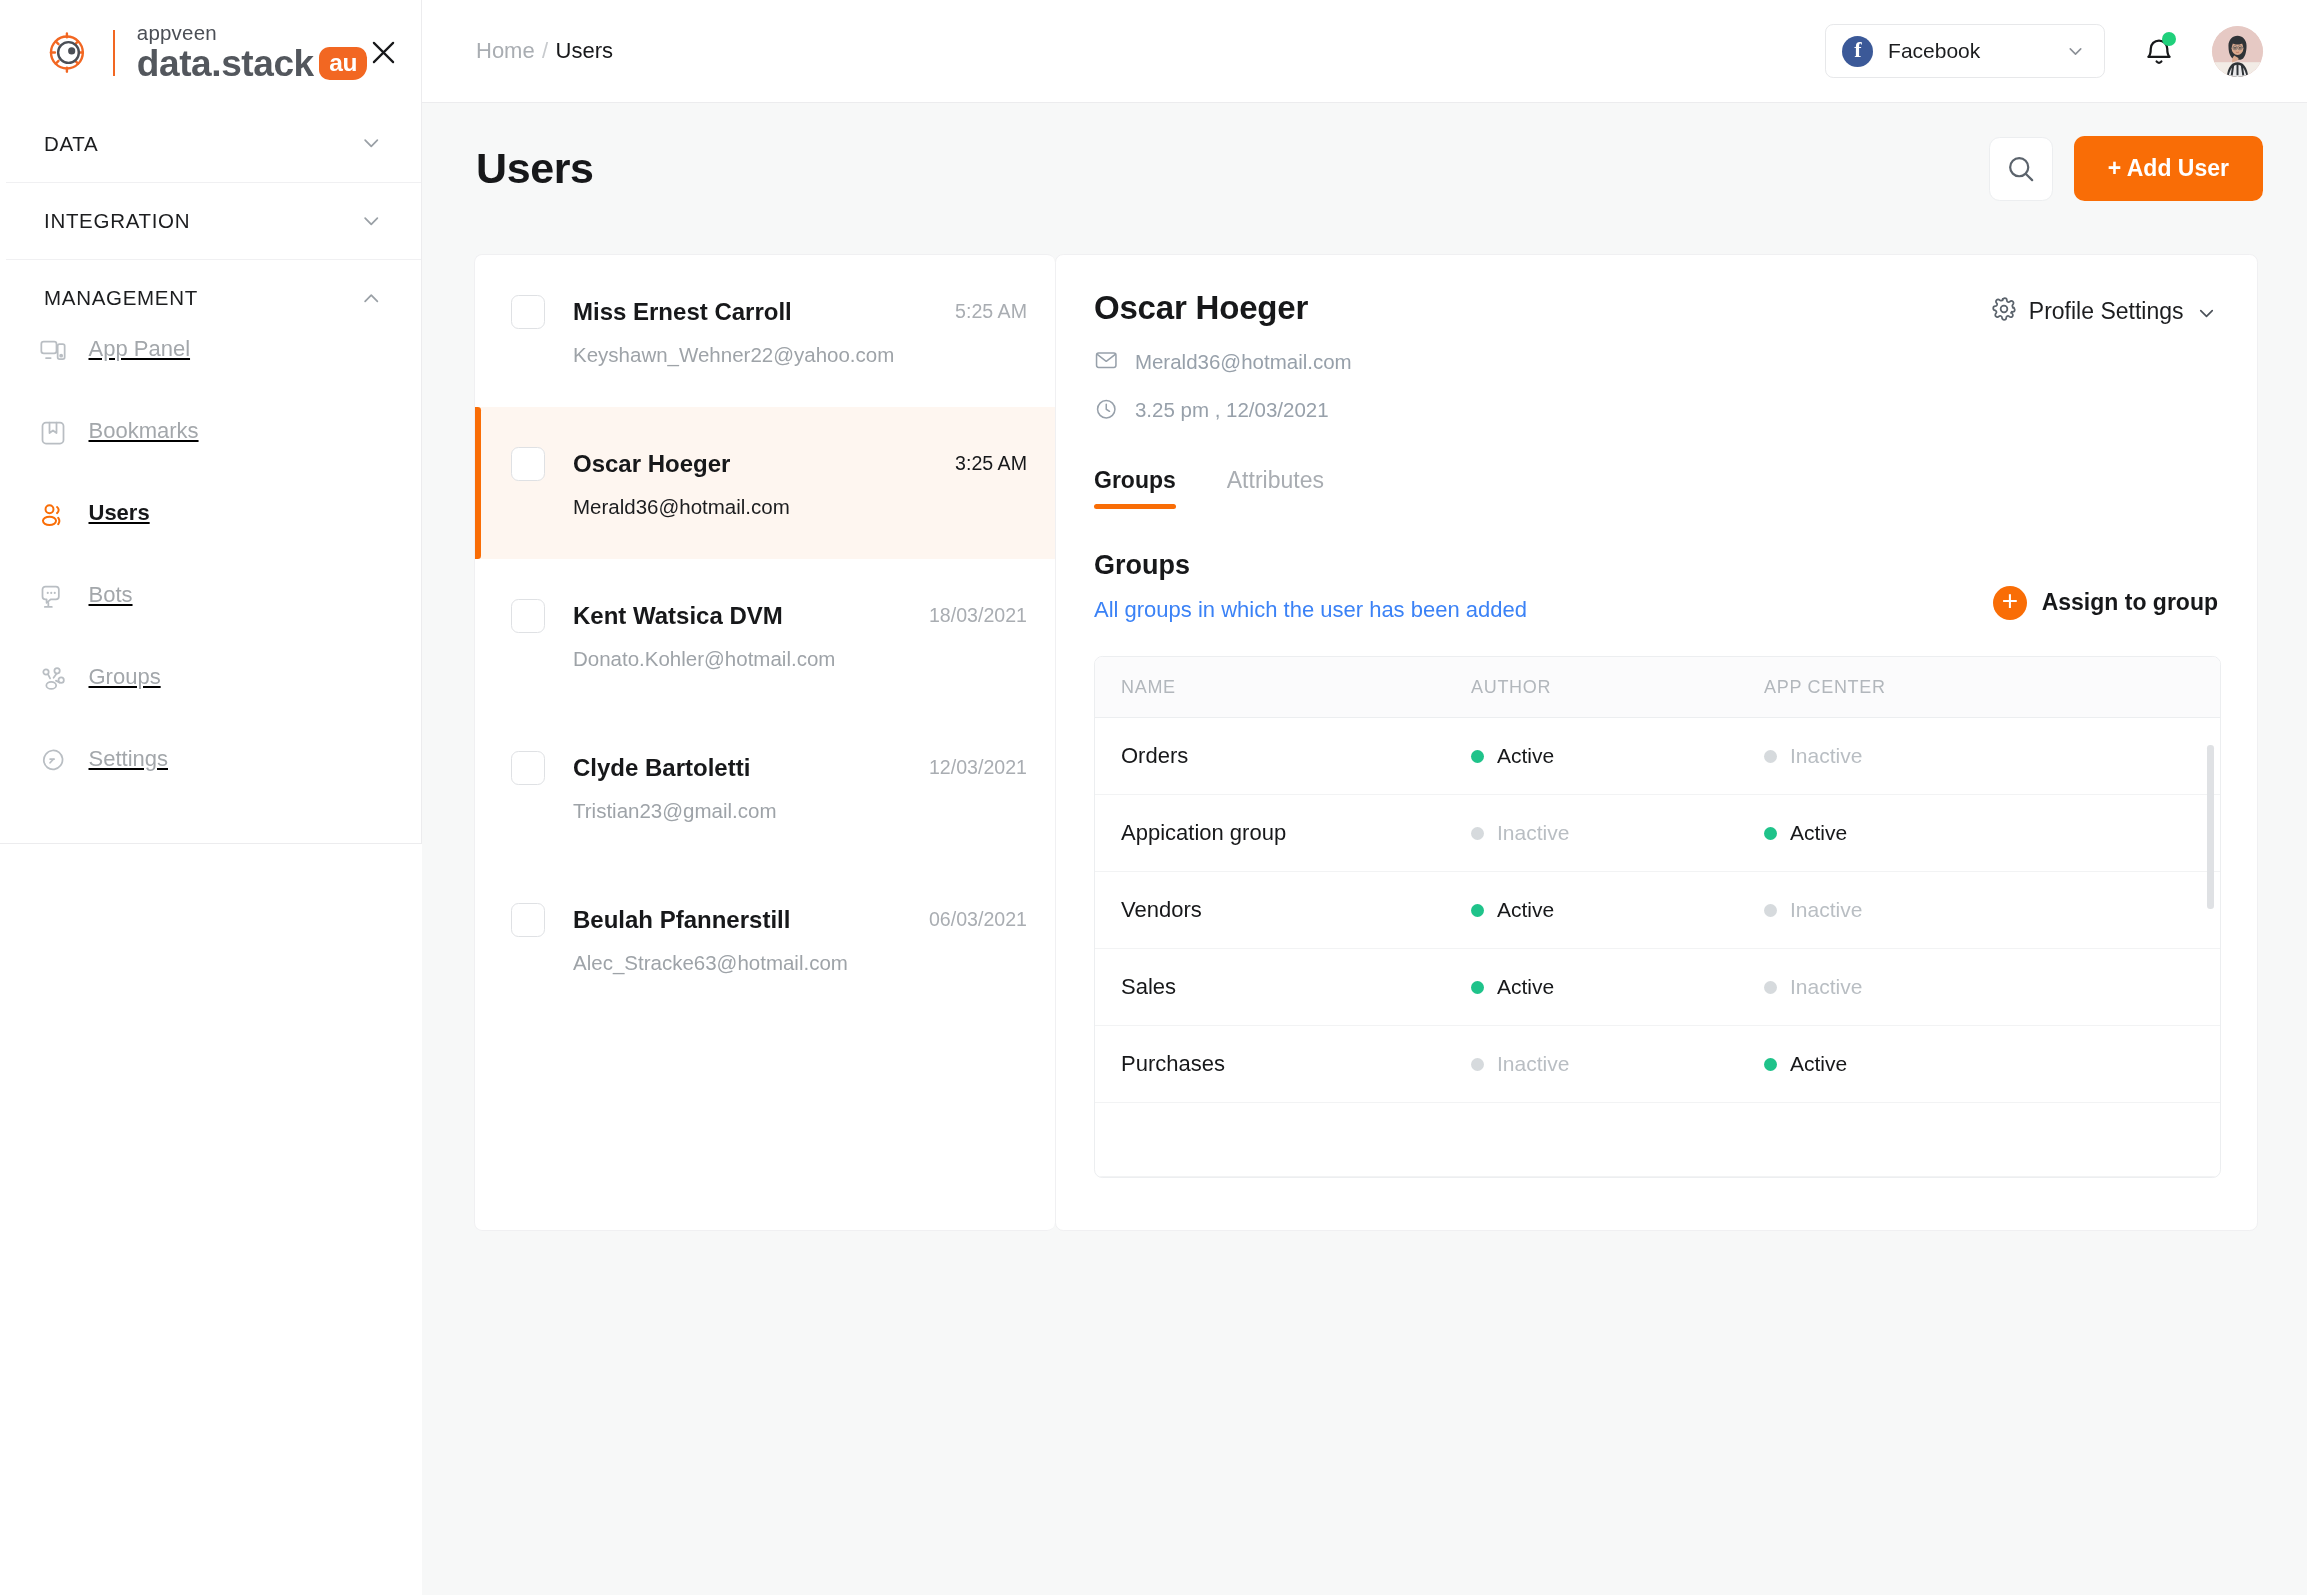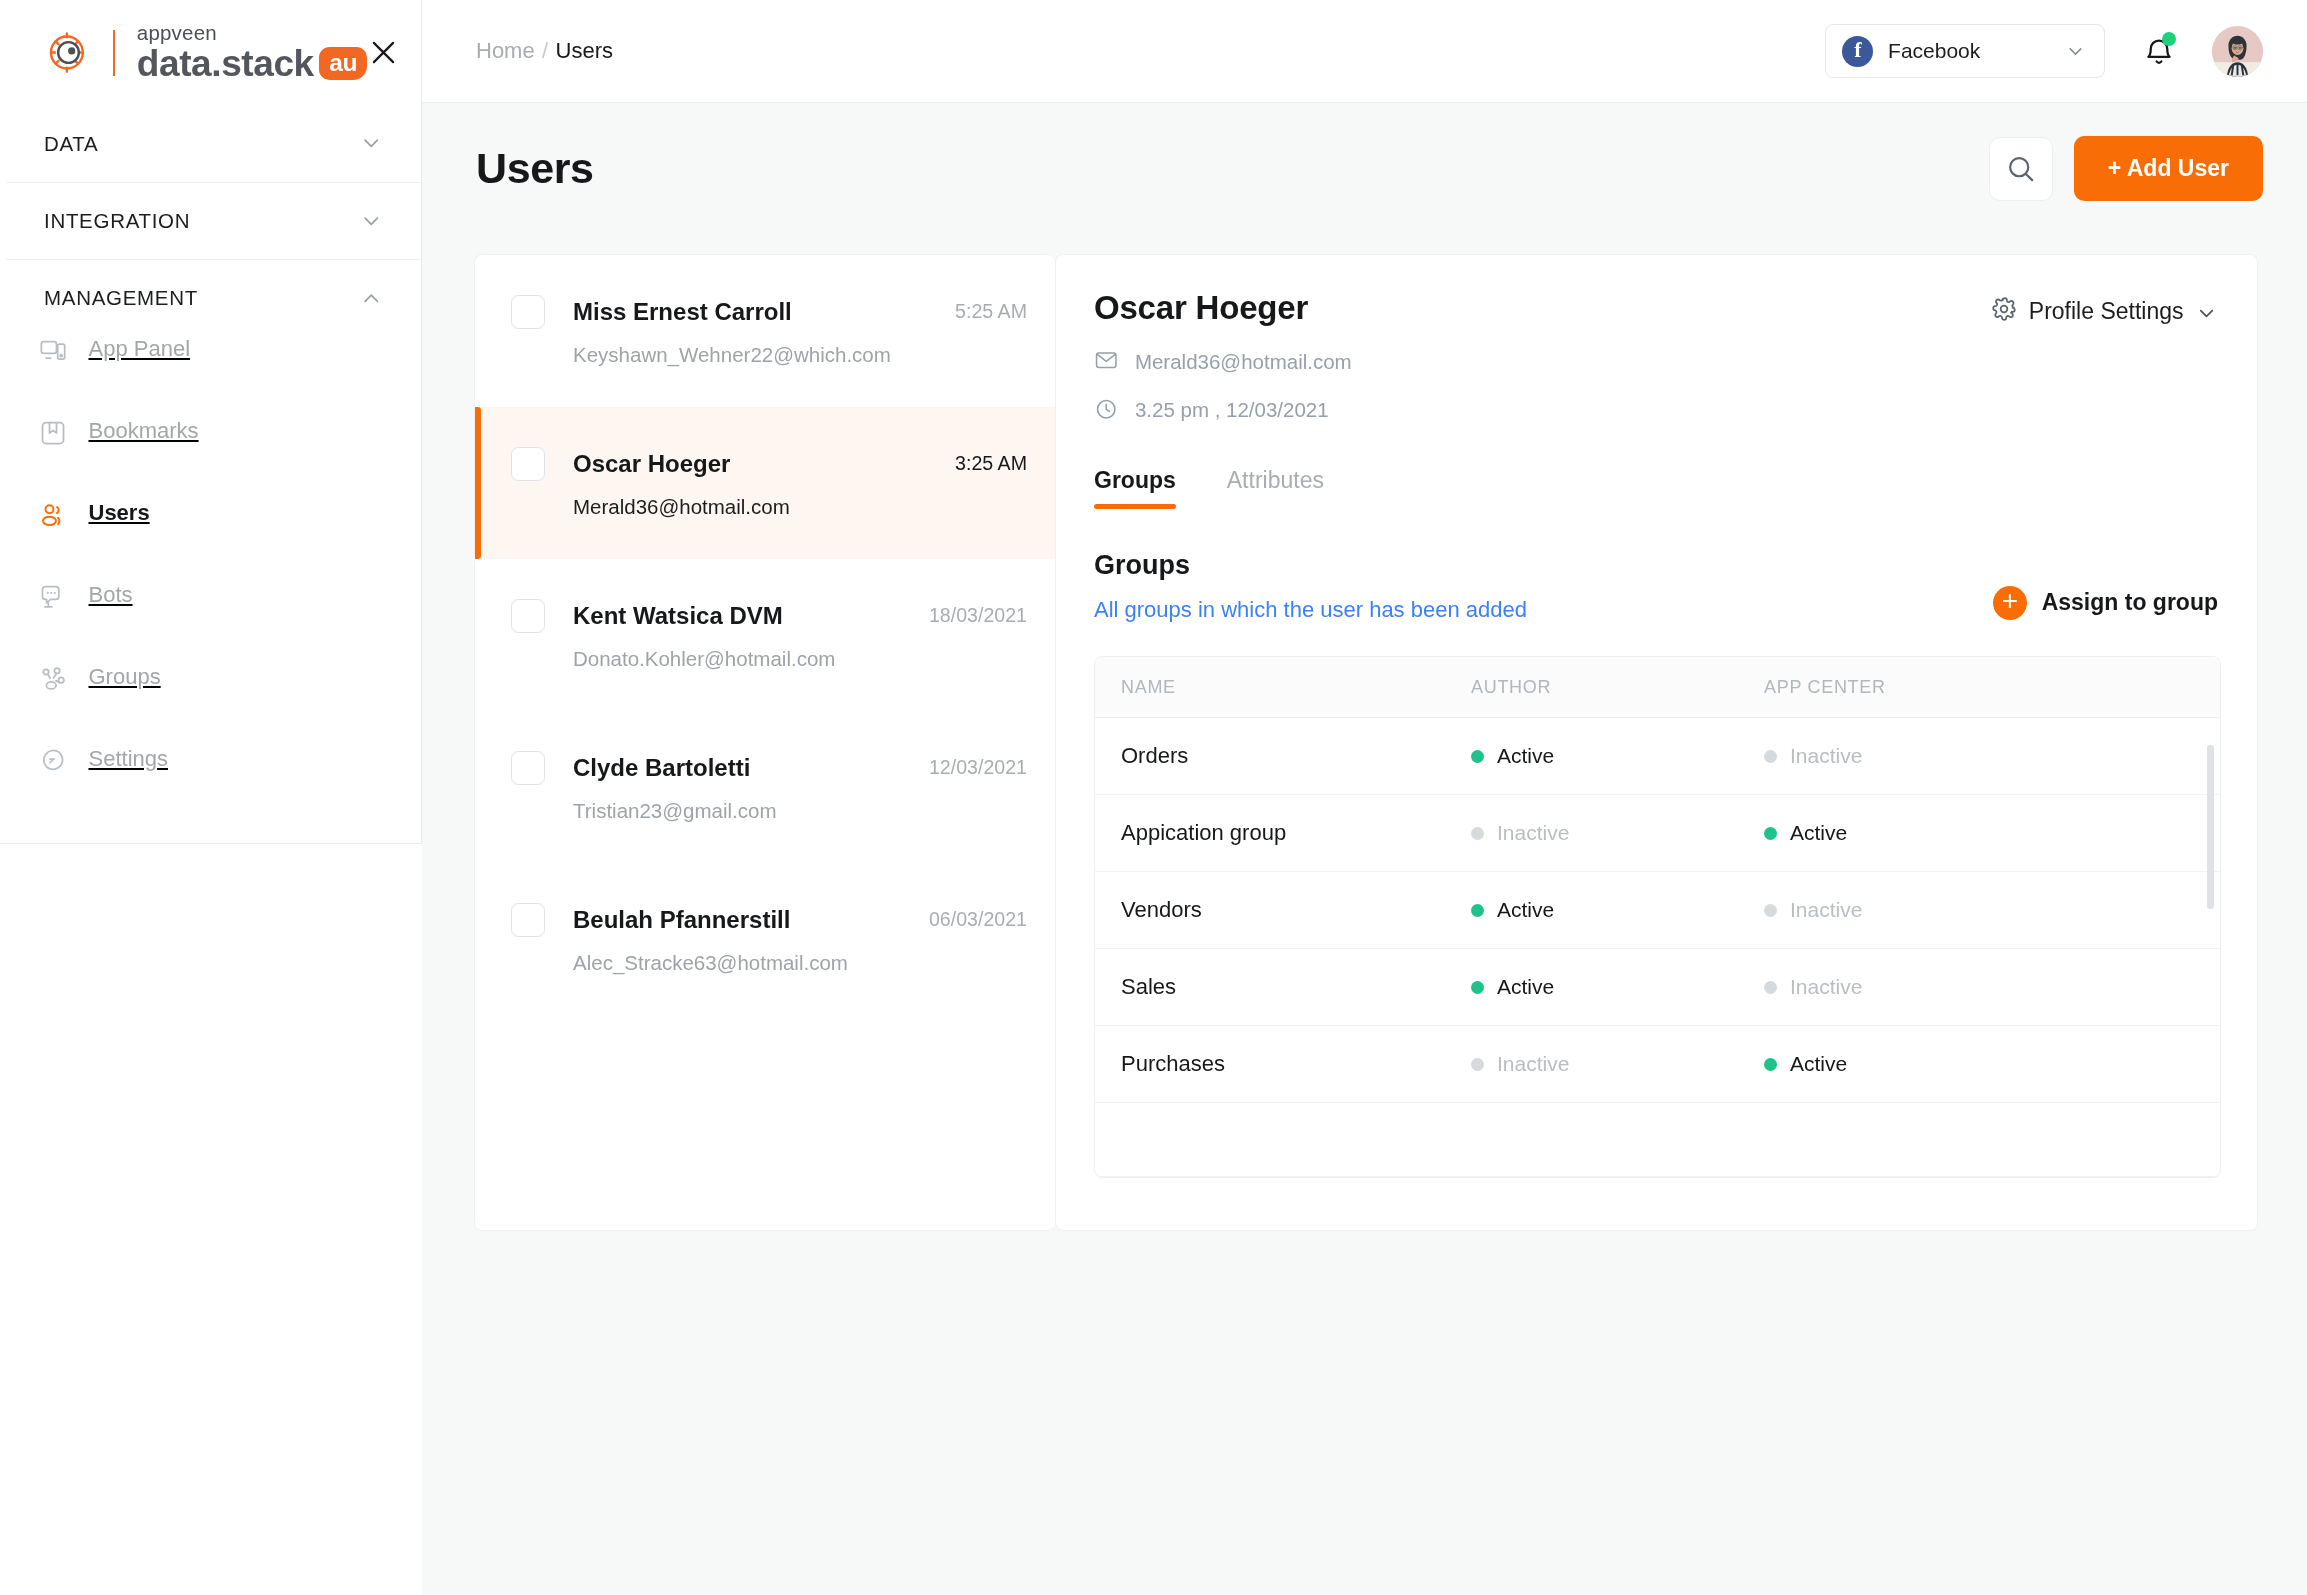--- a/index.html
+++ b/index.html
@@ -428,21 +428,21 @@
 </div>
 
 <div id="list-card">
 
   <div class="user-row">
     <div class="user-top">
       <span class="ucb"></span>
       <span class="uname">Miss Ernest Carroll</span>
       <span class="utime">5:25 AM</span>
     </div>
-    <div class="uemail">Keyshawn_Wehner22@which.com</div>
+    <div class="uemail">Keyshawn_Wehner22@yahoo.com</div>
   </div>
 
   <div class="user-row sel">
     <div class="user-top">
       <span class="ucb"></span>
       <span class="uname">Oscar Hoeger</span>
       <span class="utime">3:25 AM</span>
     </div>
     <div class="uemail">Merald36@hotmail.com</div>
   </div>

